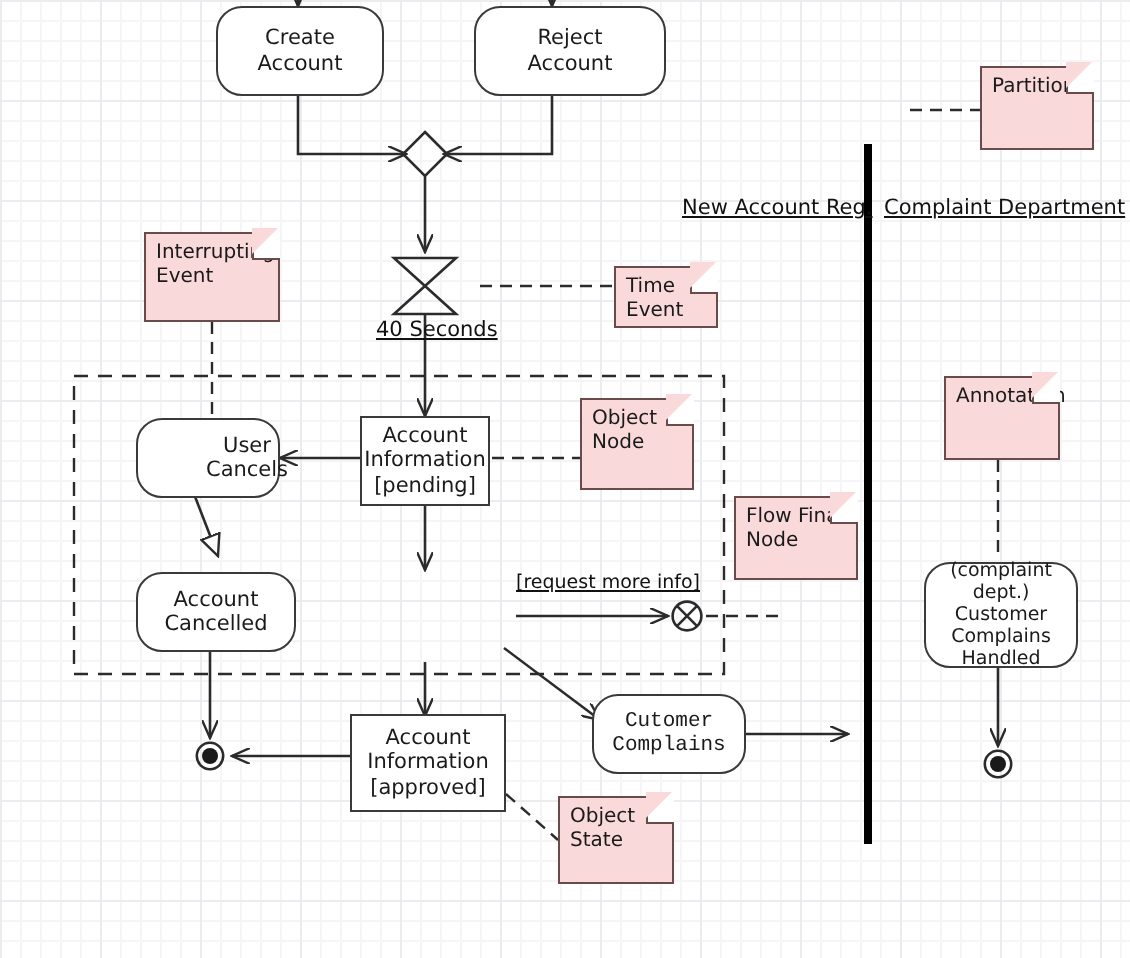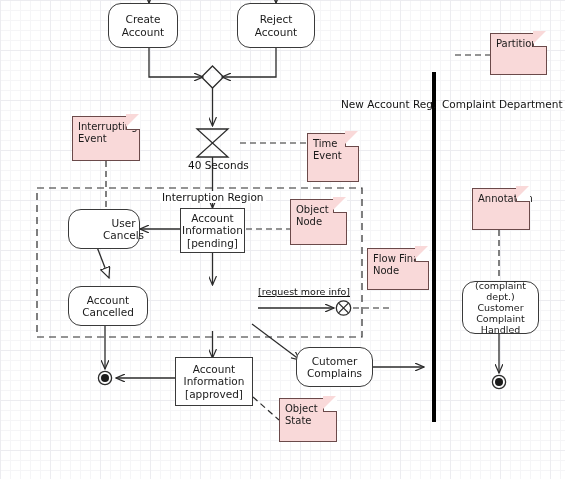--- a/index.html
+++ b/index.html
@@ -78,20 +78,21 @@
     top: -1.3px;
     width: 0; height: 0;
     border-left: 13px solid #f9d9d9;
     border-bottom: 13px solid transparent;
   }
   .plain-label {
     position: absolute;
     font-size: 10.5px;
     color: #111;
     white-space: nowrap;
+    text-decoration: underline;
   }
   .edge-label {
     position: absolute;
     font-size: 9.5px;
     color: #111;
     white-space: nowrap;
     text-decoration: underline;
   }
   .partition-line {
     position: absolute;
@@ -176,56 +177,56 @@
       <path d="M455,55 L490,55"></path>
       <path d="M499,230 L499,277"></path>
     </g>
   </svg>
 
   <div class="partition-line" style="left:432px; top:72px; width:3.5px; height:350px;"></div>
 
   <div class="plain-label" style="left:341px; top:98px;">New Account Reg.</div>
   <div class="plain-label" style="left:442px; top:98px;">Complaint Department</div>
 
-  <div class="node activity" style="left:108px; top:3px; width:70px; height:45px; white-space:pre-line;">Create
+  <div class="node activity" style="left:108px; top:3px; width:84px; height:45px; white-space:pre-line;">Create
 Account</div>
 
-  <div class="node activity" style="left:237px; top:3px; width:78px; height:45px; white-space:pre-line;">Reject
+  <div class="node activity" style="left:237px; top:3px; width:96px; height:45px; white-space:pre-line;">Reject
 Account</div>
 
   <div class="node activity" style="left:68px; top:209px; width:72px; height:40px; white-space:pre-line;padding-left:39px;">User
 Cancels</div>
 
   <div class="node activity" style="left:68px; top:286px; width:80px; height:40px; white-space:pre-line;">Account
 Cancelled</div>
 
 
-  <div class="node activity" style="left:296px; top:347px; width:77px; height:40px; white-space:pre-line;">Cutomer
+  <div class="node activity" style="left:296px; top:347px; width:77px; height:40px; white-space:pre-line;font-family:Liberation Mono, monospace;">Cutomer
 Complains</div>
 
   <div class="node activity" style="left:462px; top:281px; width:77px; height:53px; white-space:pre-line; font-size:9.5px;">(complaint dept.)
 Customer
-Complaint
+Complains
 Handled</div>
 
   <div class="node objnode" style="left:180px; top:208px; width:65px; height:45px; white-space:pre-line;">Account
 Information
 [pending]</div>
 
   <div class="node objnode" style="left:175px; top:357px; width:78px; height:49px; white-space:pre-line;">Account
 Information
 [approved]</div>
 
   <div class="note" style="left:72px; top:116px; width:68px; height:45px;">
     <span class="fold"></span>
     <span style="white-space:pre-line;">Interrupting
 Event</span>
   </div>
 
-  <div class="note" style="left:307px; top:133px; width:52px; height:49px;">
+  <div class="note" style="left:307px; top:133px; width:52px; height:31px;">
     <span class="fold"></span>
     <span style="white-space:pre-line;">Time
 Event</span>
   </div>
 
   <div class="note" style="left:290px; top:199px; width:57px; height:46px;">
     <span class="fold"></span>
     <span style="white-space:pre-line;">Object
 Node</span>
   </div>
@@ -247,17 +248,16 @@
     <span style="white-space:pre-line;">Partition</span>
   </div>
 
   <div class="note" style="left:472px; top:188px; width:58px; height:42px;">
     <span class="fold"></span>
     <span style="white-space:pre-line;">Annotation</span>
   </div>
 
   <div class="plain-label" style="left:188px; top:159px;">40 Seconds</div>
 
-  <div class="plain-label" style="left:160px; top:191px; background:#fff; padding:0 2px;">Interruption Region</div>
 
   <div class="edge-label" style="left:258px; top:286px;">[request more info]</div>
 
 </div>
 
 </body></html>

